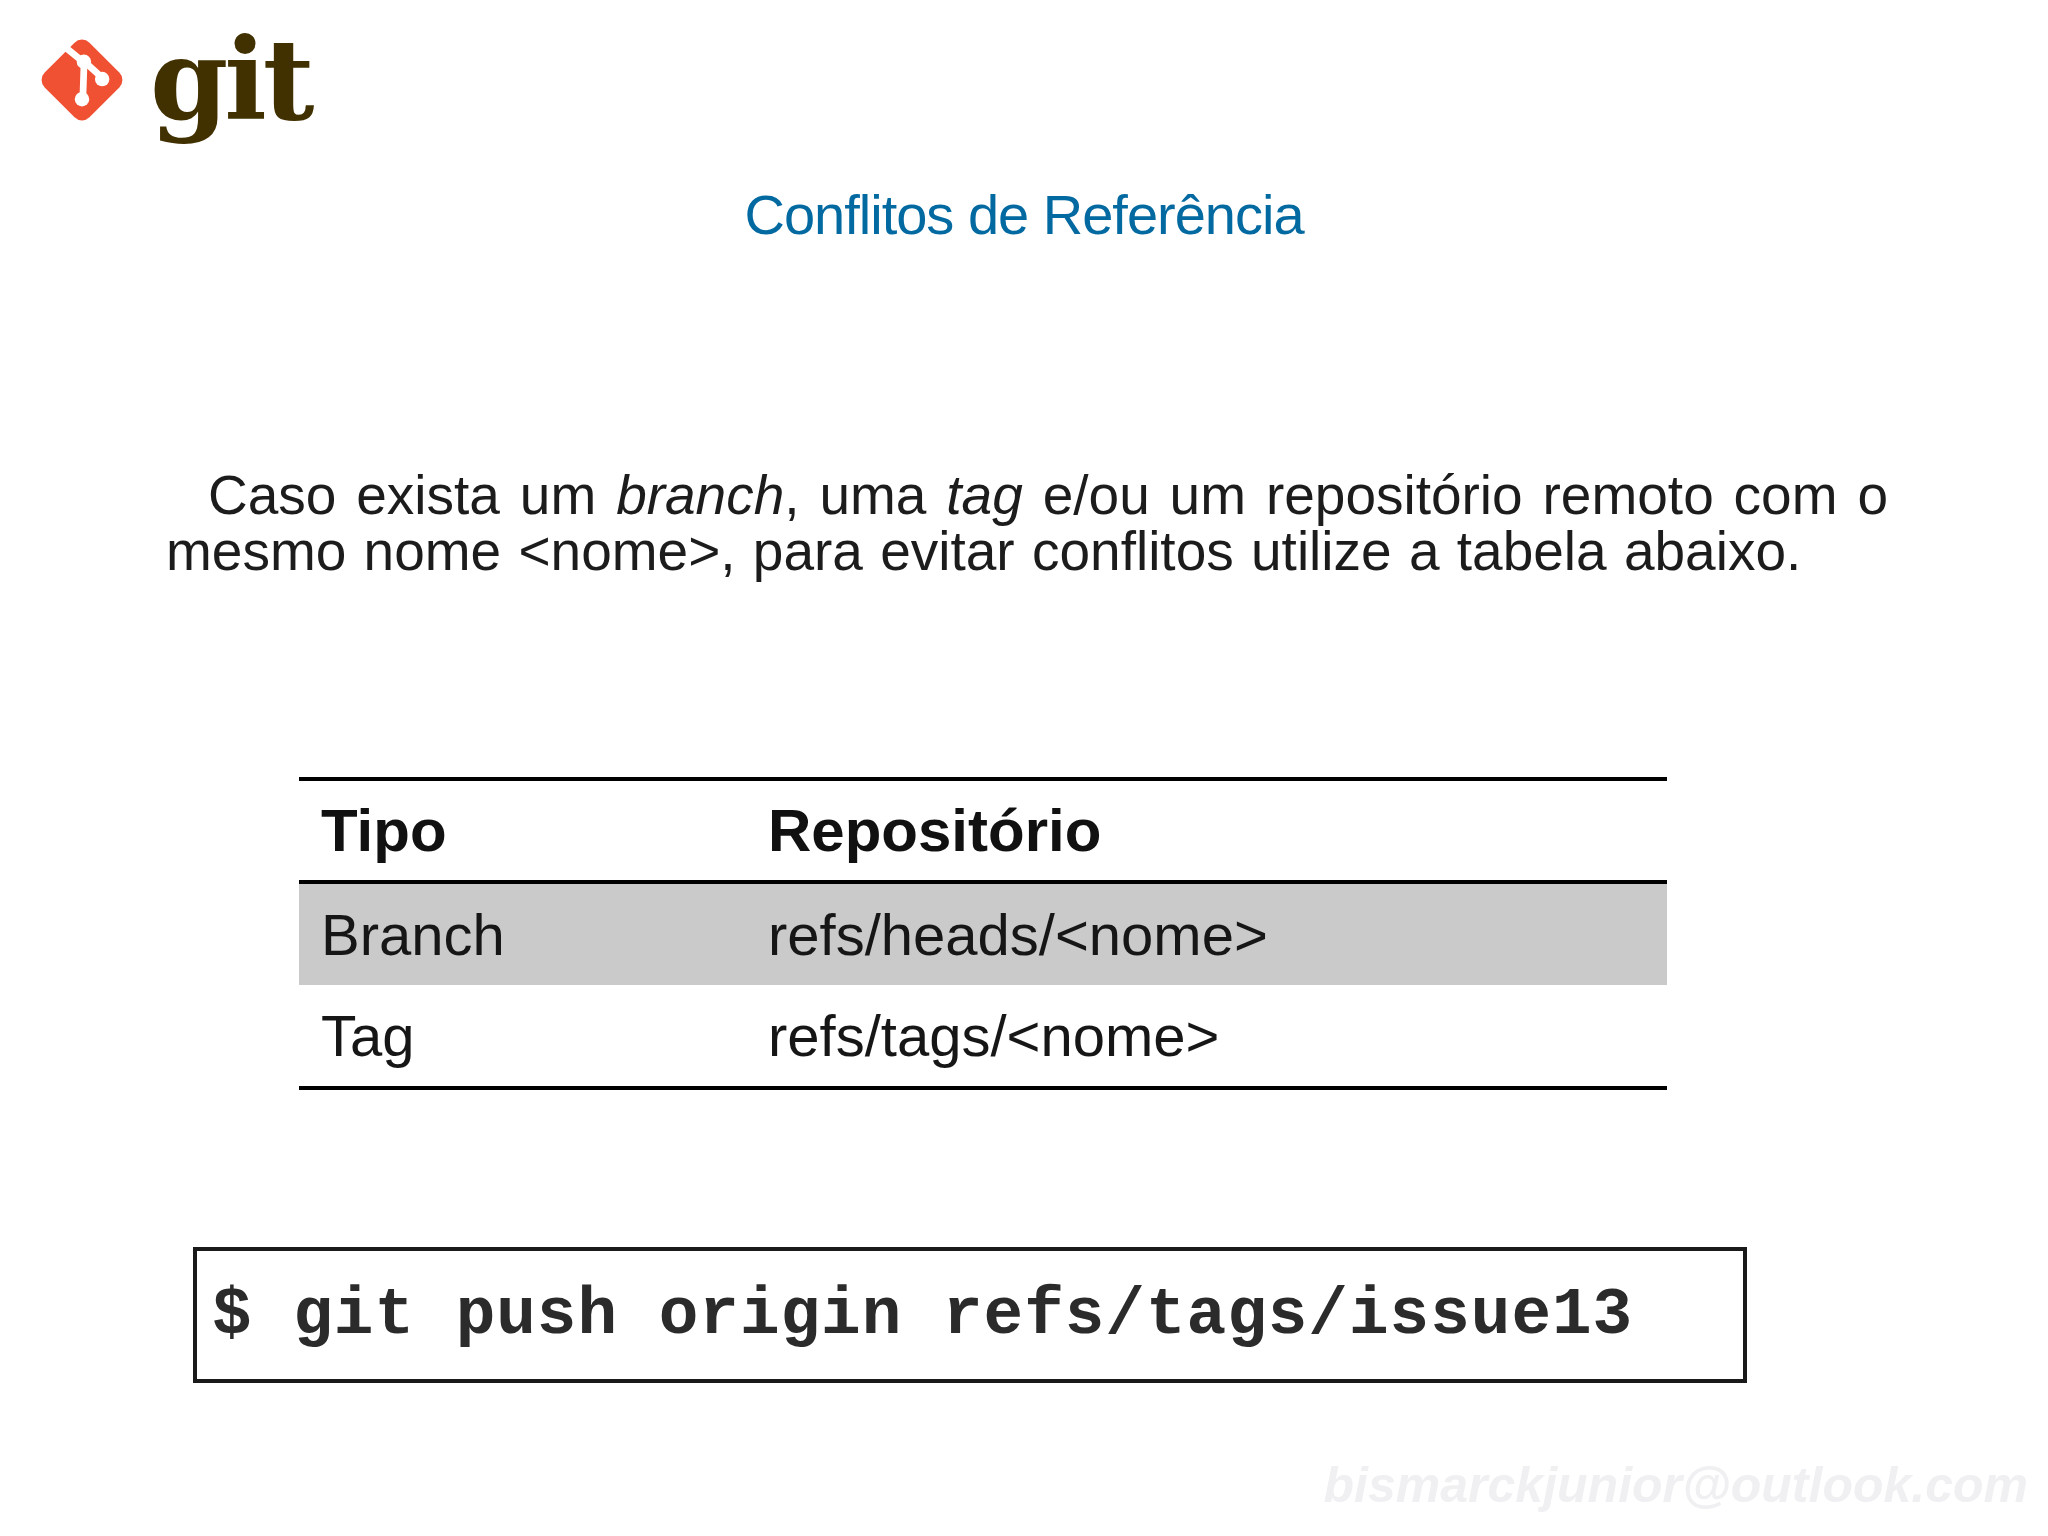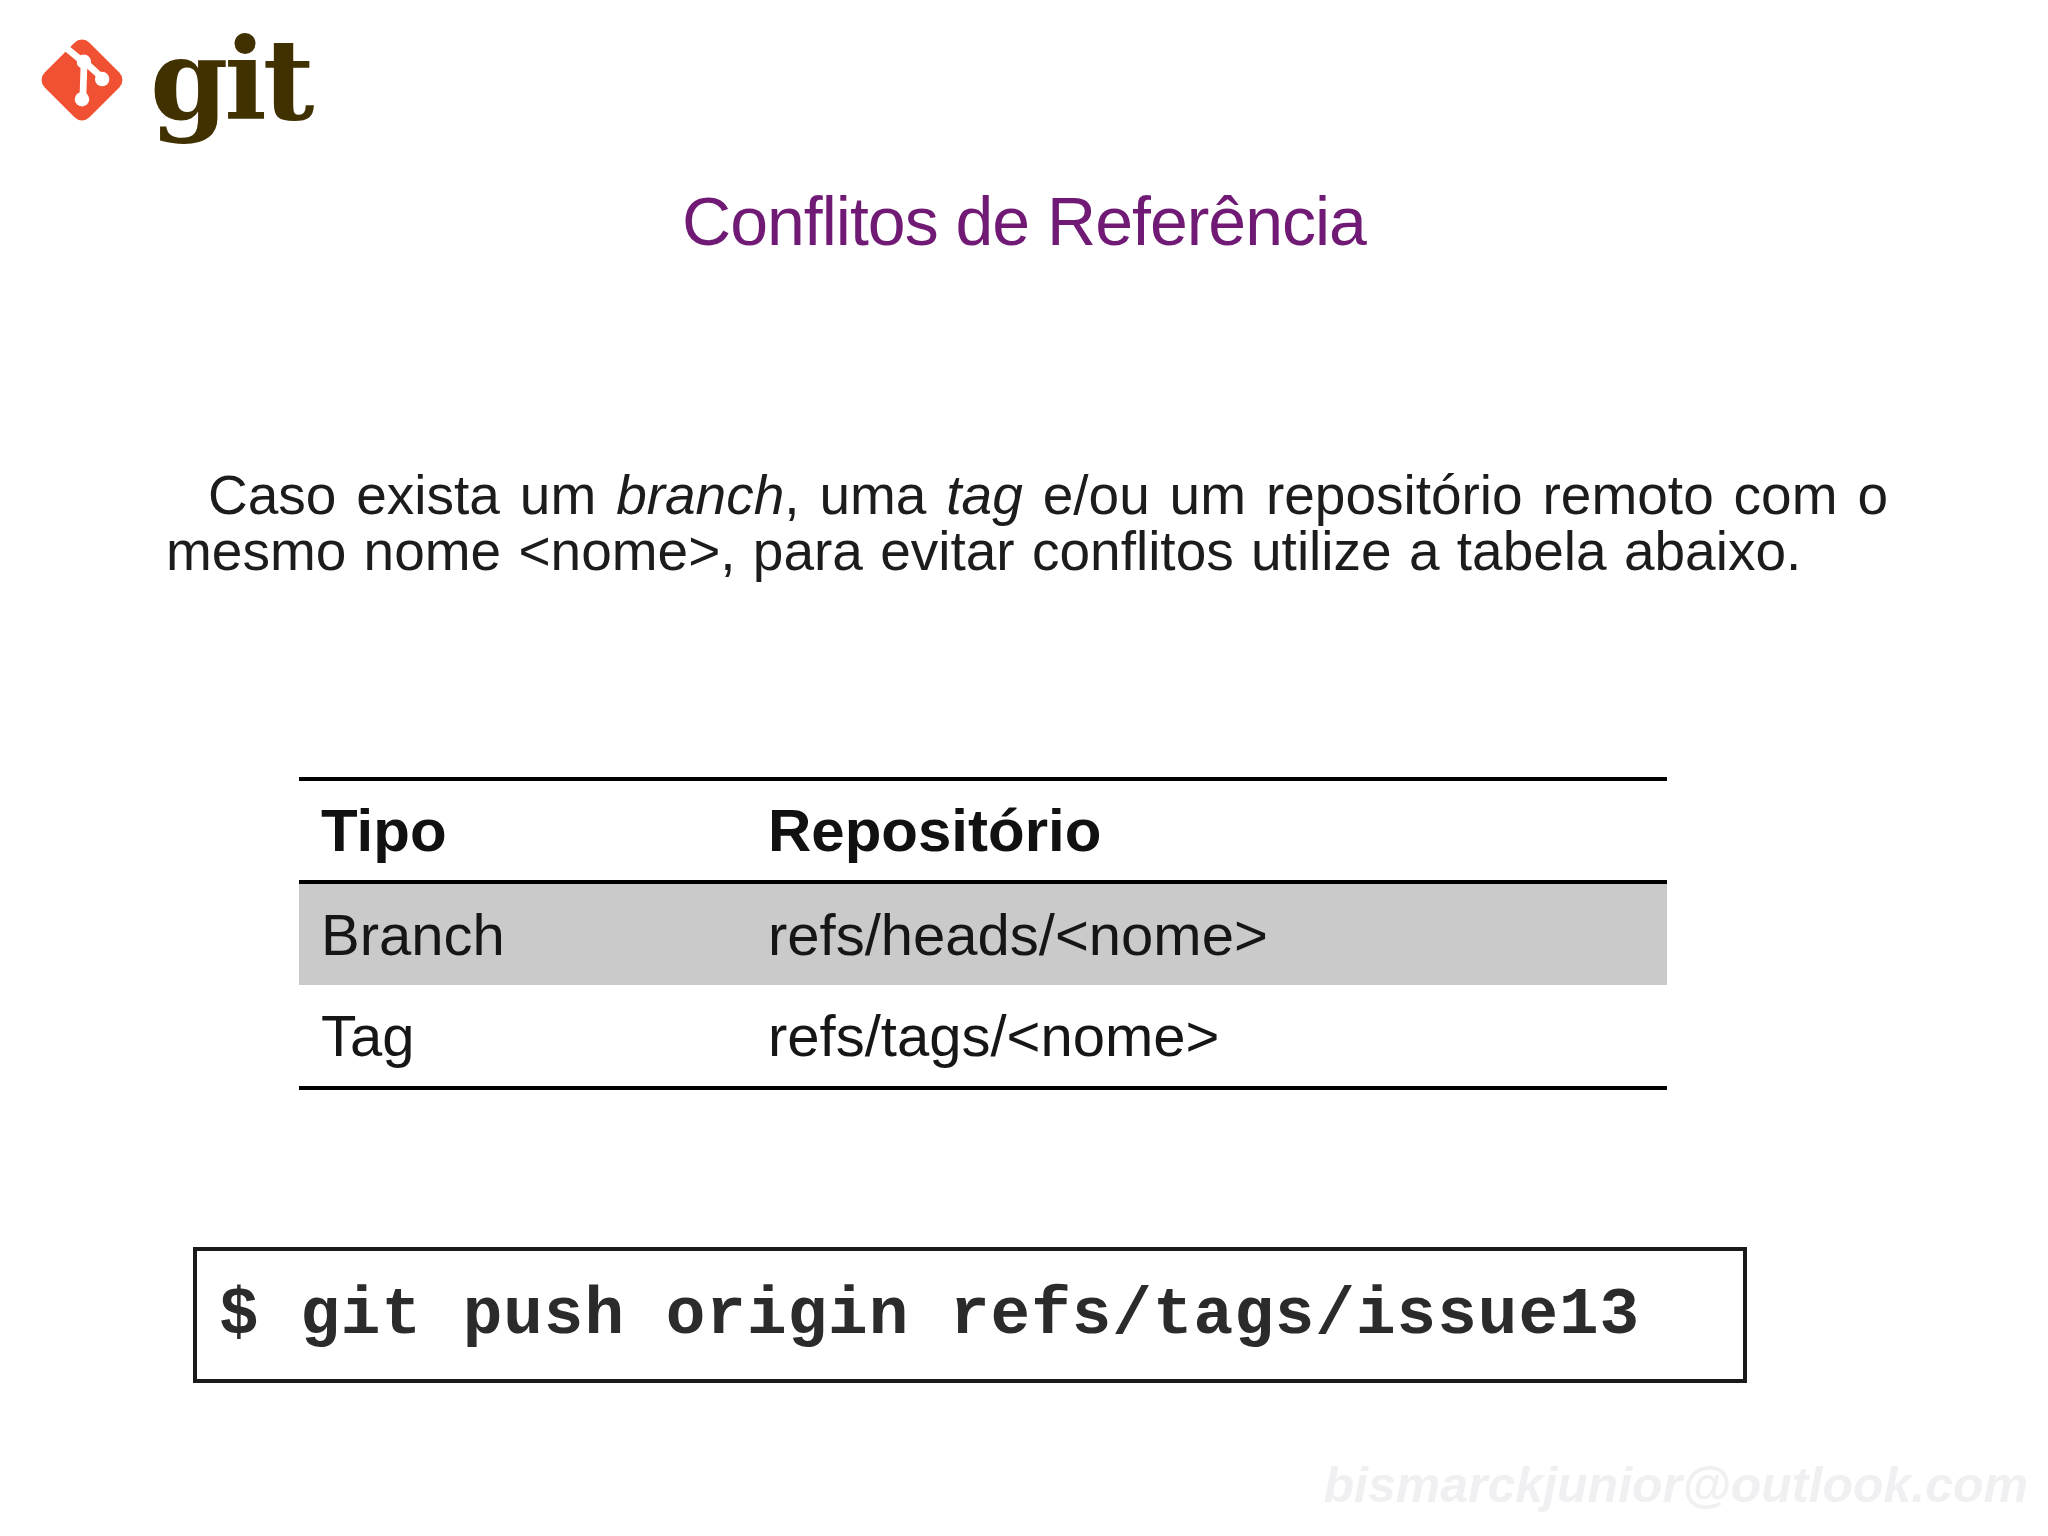--- a/index.html
+++ b/index.html
@@ -36,24 +36,24 @@
     letter-spacing: -4px;
   }
 
   
   .title {
     position: absolute;
     top: 182px;
     left: 0;
     width: 100%;
     text-align: center;
-    font-size: 68px;
+    font-size: 56px;
     font-weight: 400;
     letter-spacing: -1px;
-    color: #701a75;
+    color: #0369a1;
   }
 
   
   .paragraph {
     position: absolute;
     top: 412px;
     left: 166px;
     width: 1722px;
     font-size: 55px;
     line-height: 56px;
@@ -98,21 +98,21 @@
     position: absolute;
     top: 1247px;
     left: 193px;
     width: 1554px;
     height: 136px;
     box-sizing: border-box;
     border: 4px solid #1a1a1a;
     background: #ffffff;
     display: flex;
     align-items: center;
-    padding-left: 22px;
+    padding-left: 15px;
   }
   .code-box code {
     font-family: "Liberation Mono", monospace;
     font-weight: bold;
     font-size: 66px;
     letter-spacing: 1px;
     color: #2b2b2b;
     white-space: pre;
   }
 

